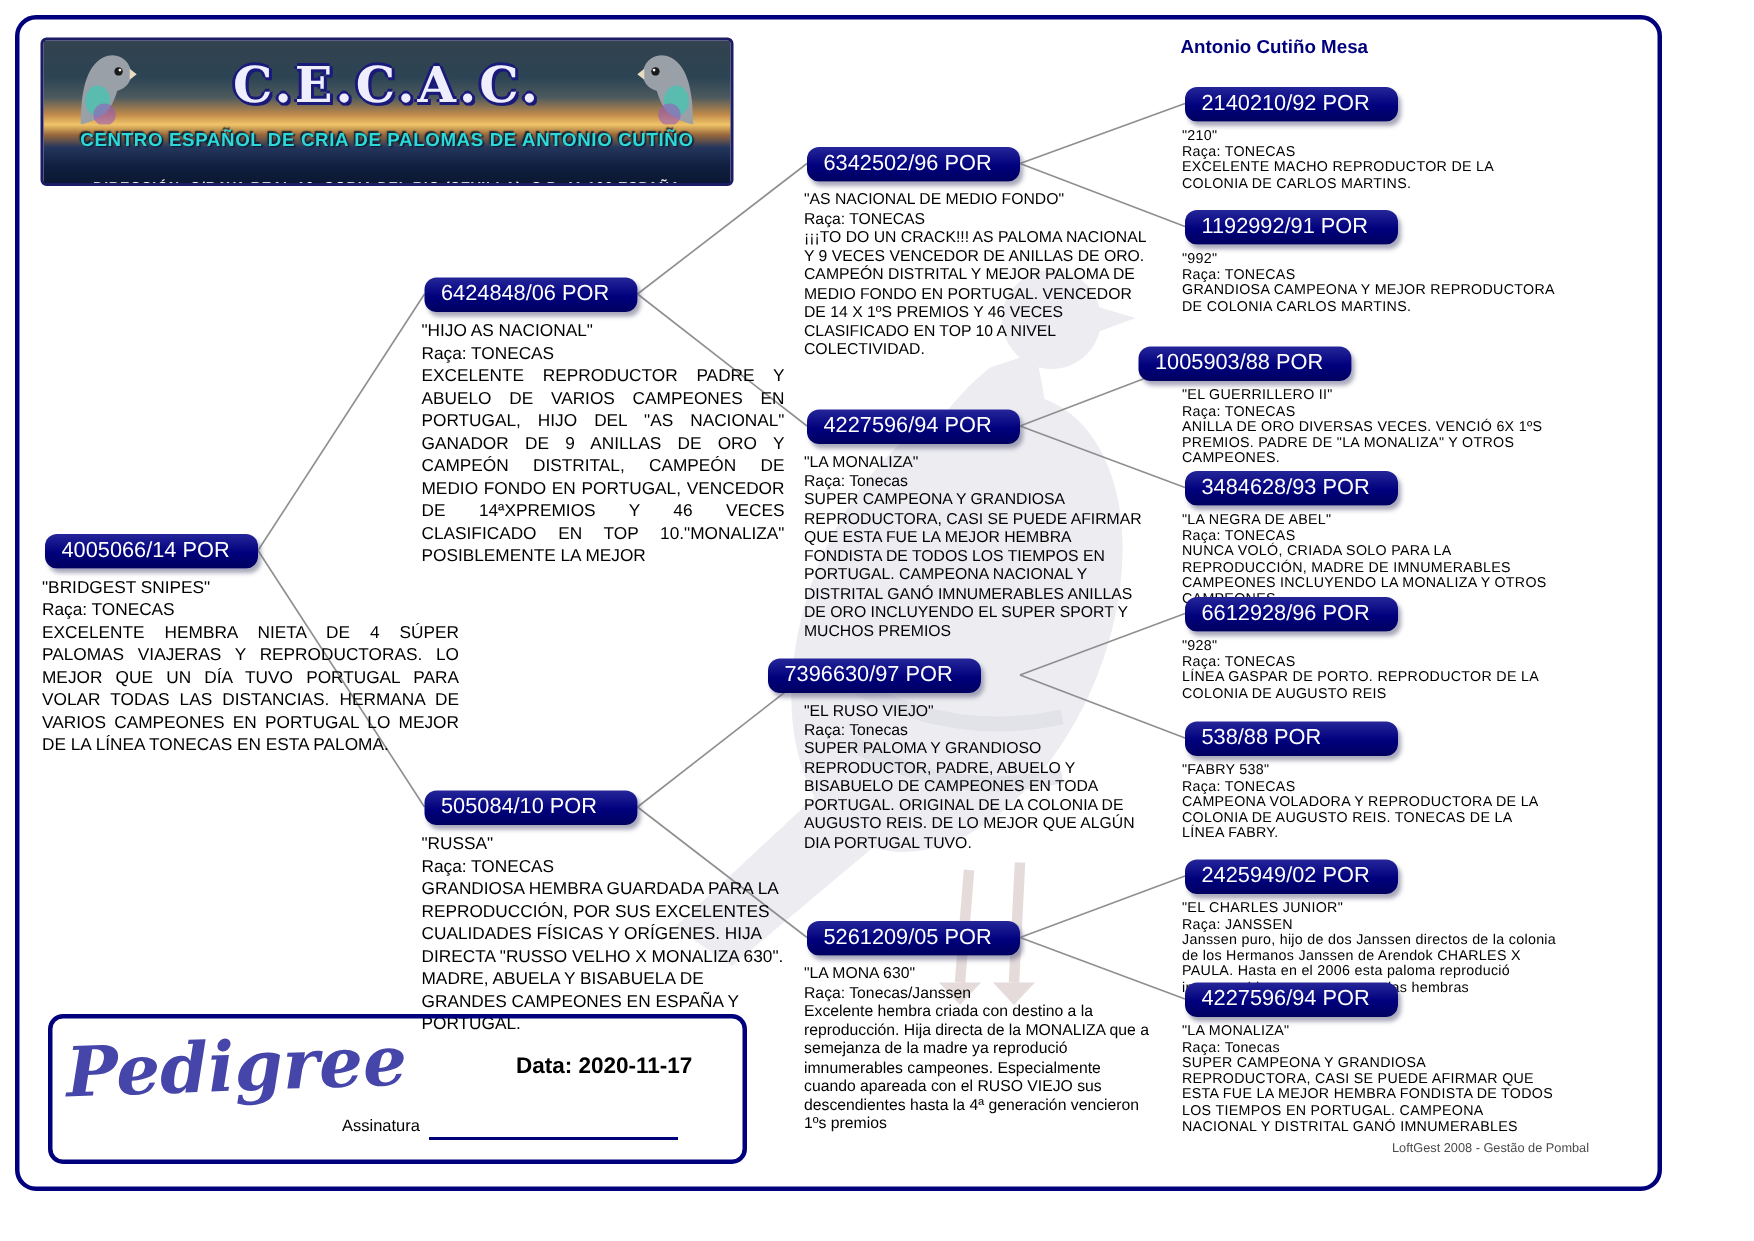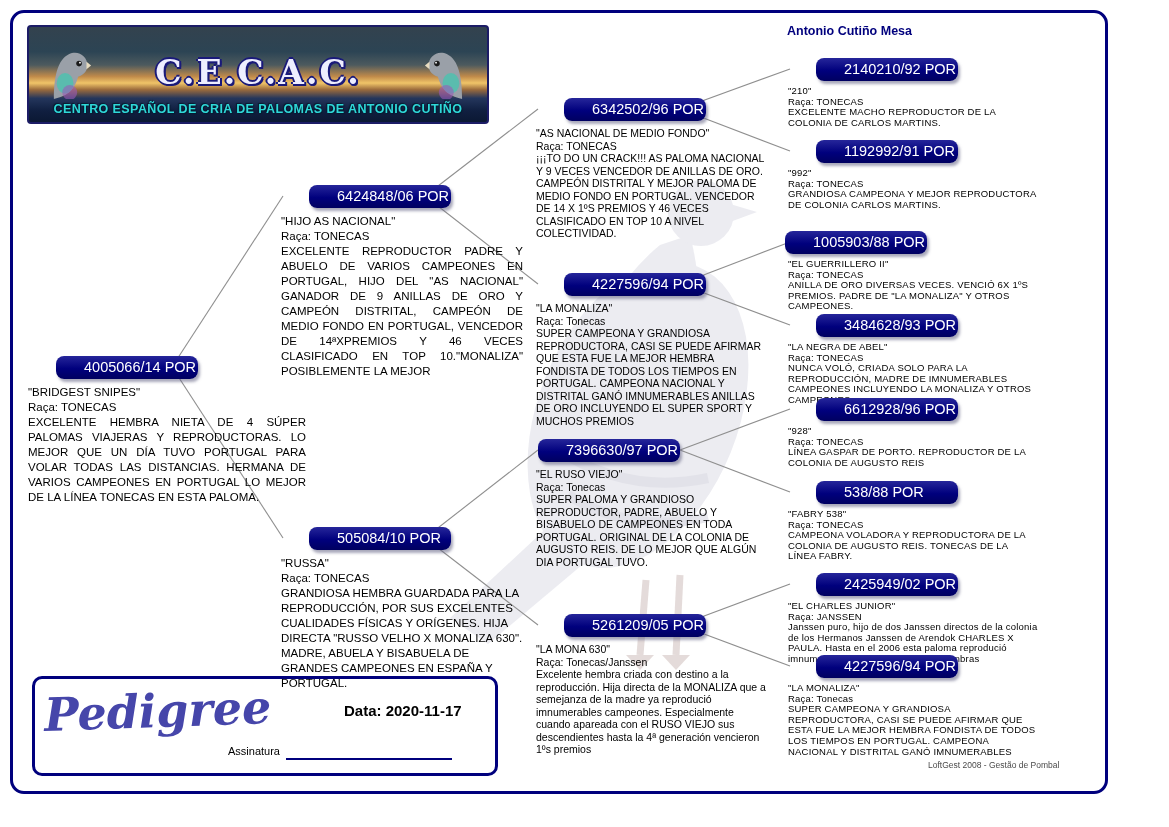--- a/index.html
+++ b/index.html
@@ -16,21 +16,21 @@
   }
 
   
   #banner{
     left:27px;top:25px;width:462px;height:99px;box-sizing:border-box;
     border:2px solid #1c1c66;border-radius:4px;overflow:hidden;
     background:linear-gradient(180deg,
       #33424e 0%, #2c4454 26%, #4d5a5e 40%, #c08a4a 52%,
       #f0c468 59%, #9a6a3c 66%, #24365c 75%, #101f40 88%, #0b1833 100%);
   }
-  .banner-top{display:flex;align-items:flex-start;height:54px;padding:18px 10px 0 10px;}
+  .banner-top{display:flex;align-items:flex-start;height:54px;padding:2px 10px 0 10px;}
   .banner-title{
     flex:1;text-align:center;margin-top:8px;
     font-family:"DejaVu Serif", serif;font-weight:bold;font-size:33px;letter-spacing:2px;
     color:#eef; 
     text-shadow:-2px 0 0 #1a1a7a, 2px 0 0 #1a1a7a, 0 -2px 0 #1a1a7a, 0 2px 0 #1a1a7a, 2px 2px 0 #1a1a7a;
   }
   .banner-sub{
     text-align:center;font-weight:bold;font-size:12.5px;letter-spacing:0.4px;
     color:#2fd8d8;text-shadow:1px 1px 1px #051c30, -1px -1px 1px #051c30;margin-top:3px;
   }
@@ -43,24 +43,23 @@
   
   #owner{
     left:722px;top:24px;width:190px;text-align:right;
     color:#00007d;font-weight:bold;font-size:12.5px;
   }
 
   
   .ringbox{
     position:absolute;width:142px;height:23px;box-sizing:border-box;
     background:linear-gradient(180deg,#26269a 0%, #00007d 55%, #000060 100%);
-    color:#fff;border-radius:8px;padding-left:28px;
+    color:#fff;border-radius:8px;padding-left:11px;
     font-size:14.5px;line-height:22px;white-space:nowrap;
     box-shadow:2px 3px 3px rgba(96,96,130,0.55);
-    margin-left:26px;
   }
   .info{position:absolute;}
   .info .pname{white-space:nowrap;}
   .g12{font-size:11.5px;line-height:15px;}
   .g3{font-size:10.5px;line-height:12.5px;}
   .g4{font-size:9.5px;line-height:10.6px;letter-spacing:0.2px;}
   .justify{text-align:justify;}
 
   
   #connectors{left:0;top:0;width:1169px;height:827px;pointer-events:none;}

